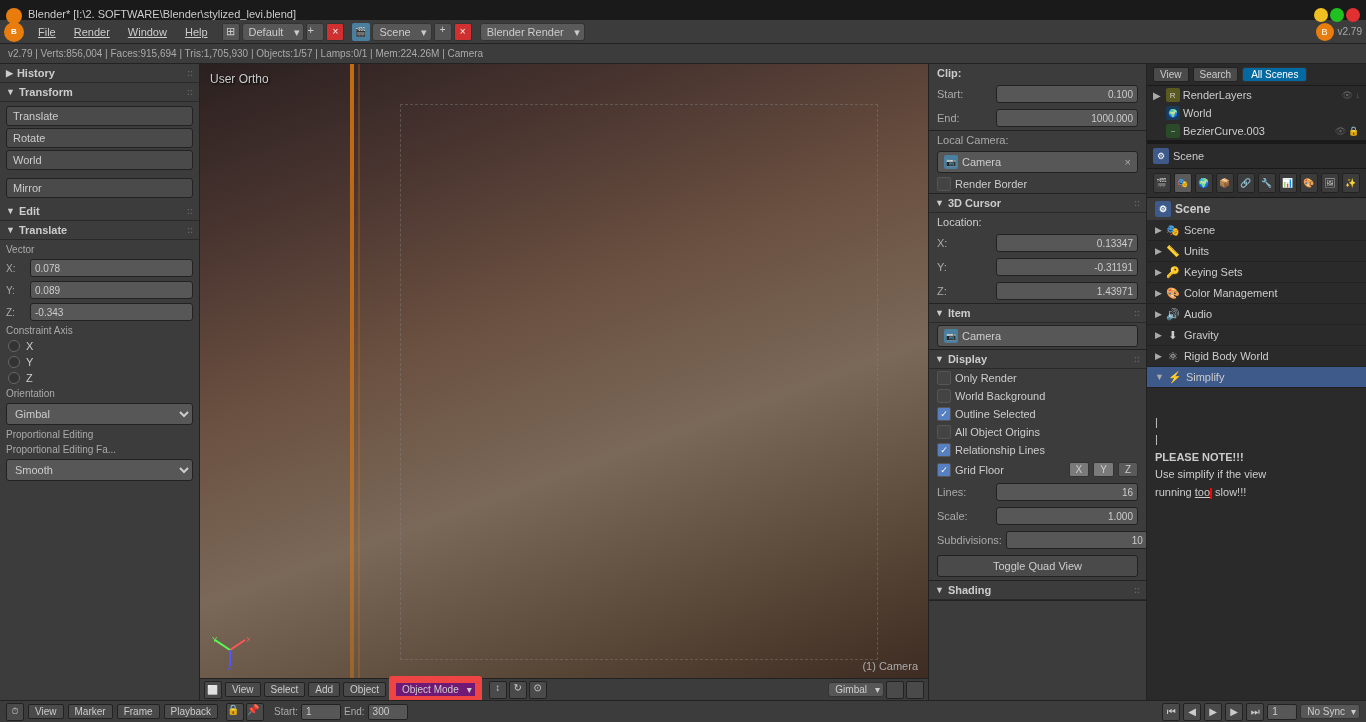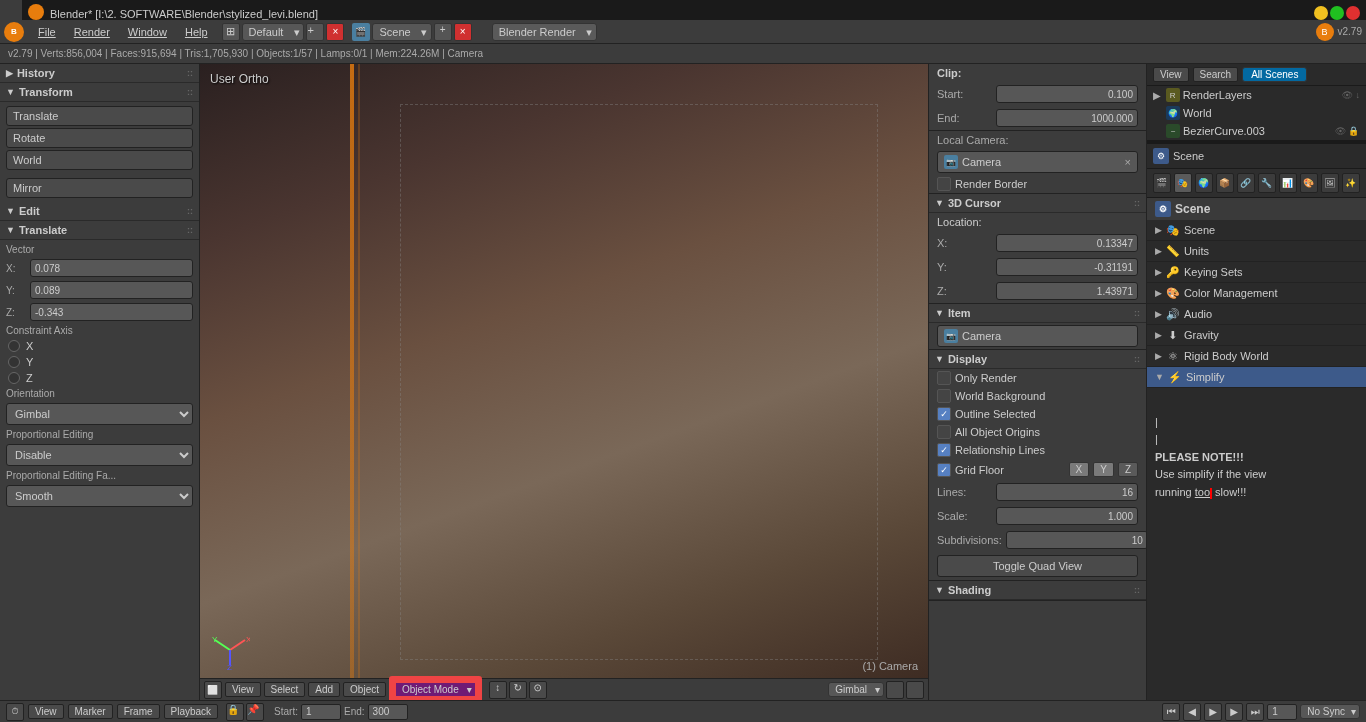--- a/index.html
+++ b/index.html
@@ -3,25 +3,24 @@
   <meta charset="utf-8">
   <style>
     * { margin: 0; padding: 0; box-sizing: border-box; }
     body { width: 1366px; height: 722px; overflow: hidden; background: #3c3c3c; font-family: 'Segoe UI', Arial, sans-serif; font-size: 11px; color: #ccc; }
 
     
     #title-bar {
       height: 20px;
       background: #1a1a1a;
       display: flex;
-      align-items: flex-end;
-      padding: 0 6px;
-      color: #ccc;
-      font-size: 11px;
-      margin-left: 22px;
+      align-items: flex-start;
+      padding: 8px 6px;
+      color: #ccc;
+      font-size: 11px;
     }
     #title-bar .logo { width: 16px; height: 16px; background: #e87d0d; border-radius: 50%; margin-right: 6px; }
     #title-bar .title { flex: 1; }
     #title-bar .win-btns { display: flex; gap: 2px; }
     #title-bar .win-btn { width: 14px; height: 14px; border-radius: 50%; border: none; cursor: pointer; }
     #title-bar .win-btn.min { background: #f0c020; }
     #title-bar .win-btn.max { background: #20c020; }
     #title-bar .win-btn.close { background: #e03030; }
 
     
@@ -415,21 +414,21 @@
   </div>
   <div style="margin-left:6px;display:flex;align-items:center;gap:2px;">
     <div style="width:18px;height:18px;background:#4a7fa0;border-radius:2px;cursor:pointer;display:flex;align-items:center;justify-content:center;font-size:9px;">🎬</div>
     <div style="background:#575757;border:1px solid #333;border-radius:3px;padding:2px 20px 2px 6px;font-size:11px;color:#ccc;cursor:pointer;position:relative;">
       <span>Scene</span>
       <span style="position:absolute;right:4px;">▾</span>
     </div>
     <div style="width:18px;height:18px;background:#555;border:1px solid #333;border-radius:2px;cursor:pointer;font-size:10px;text-align:center;">+</div>
     <div style="width:18px;height:18px;background:#d03030;border:1px solid #333;border-radius:2px;cursor:pointer;display:flex;align-items:center;justify-content:center;color:white;font-size:10px;">×</div>
   </div>
-  <div style="margin-left:18px;display:flex;align-items:center;gap:2px;">
+  <div style="margin-left:6px;display:flex;align-items:center;gap:2px;">
     <div style="background:#5a5a5a;border:1px solid #333;border-radius:3px;padding:2px 20px 2px 6px;font-size:11px;color:#ccc;cursor:pointer;position:relative;">
       <span>Blender Render</span>
       <span style="position:absolute;right:4px;">▾</span>
     </div>
   </div>
   <div style="margin-left:auto;display:flex;align-items:center;gap:4px;">
     <div style="width:18px;height:18px;background:#e87d0d;border-radius:50%;display:flex;align-items:center;justify-content:center;font-size:9px;color:white;">B</div>
     <span style="font-size:10px;color:#aaa;">v2.79</span>
   </div>
 </div>
@@ -499,25 +498,20 @@
         <div class="axis-circle"></div>
         <span>Z</span>
       </div>
       <div class="sub-label">Orientation</div>
       <div class="dropdown-row">
         <select class="dropdown-sel">
           <option>Gimbal</option>
         </select>
       </div>
       <div class="sub-label">Proportional Editing</div>
-      <div class="dropdown-row">
-        <select class="dropdown-sel">
-          <option>Disable</option>
-        </select>
-      </div>
       <div class="sub-label">Proportional Editing Fa...</div>
       <div class="dropdown-row">
         <select class="dropdown-sel">
           <option>Smooth</option>
         </select>
       </div>
     </div>
   </div>
 
   <div id="viewport">

